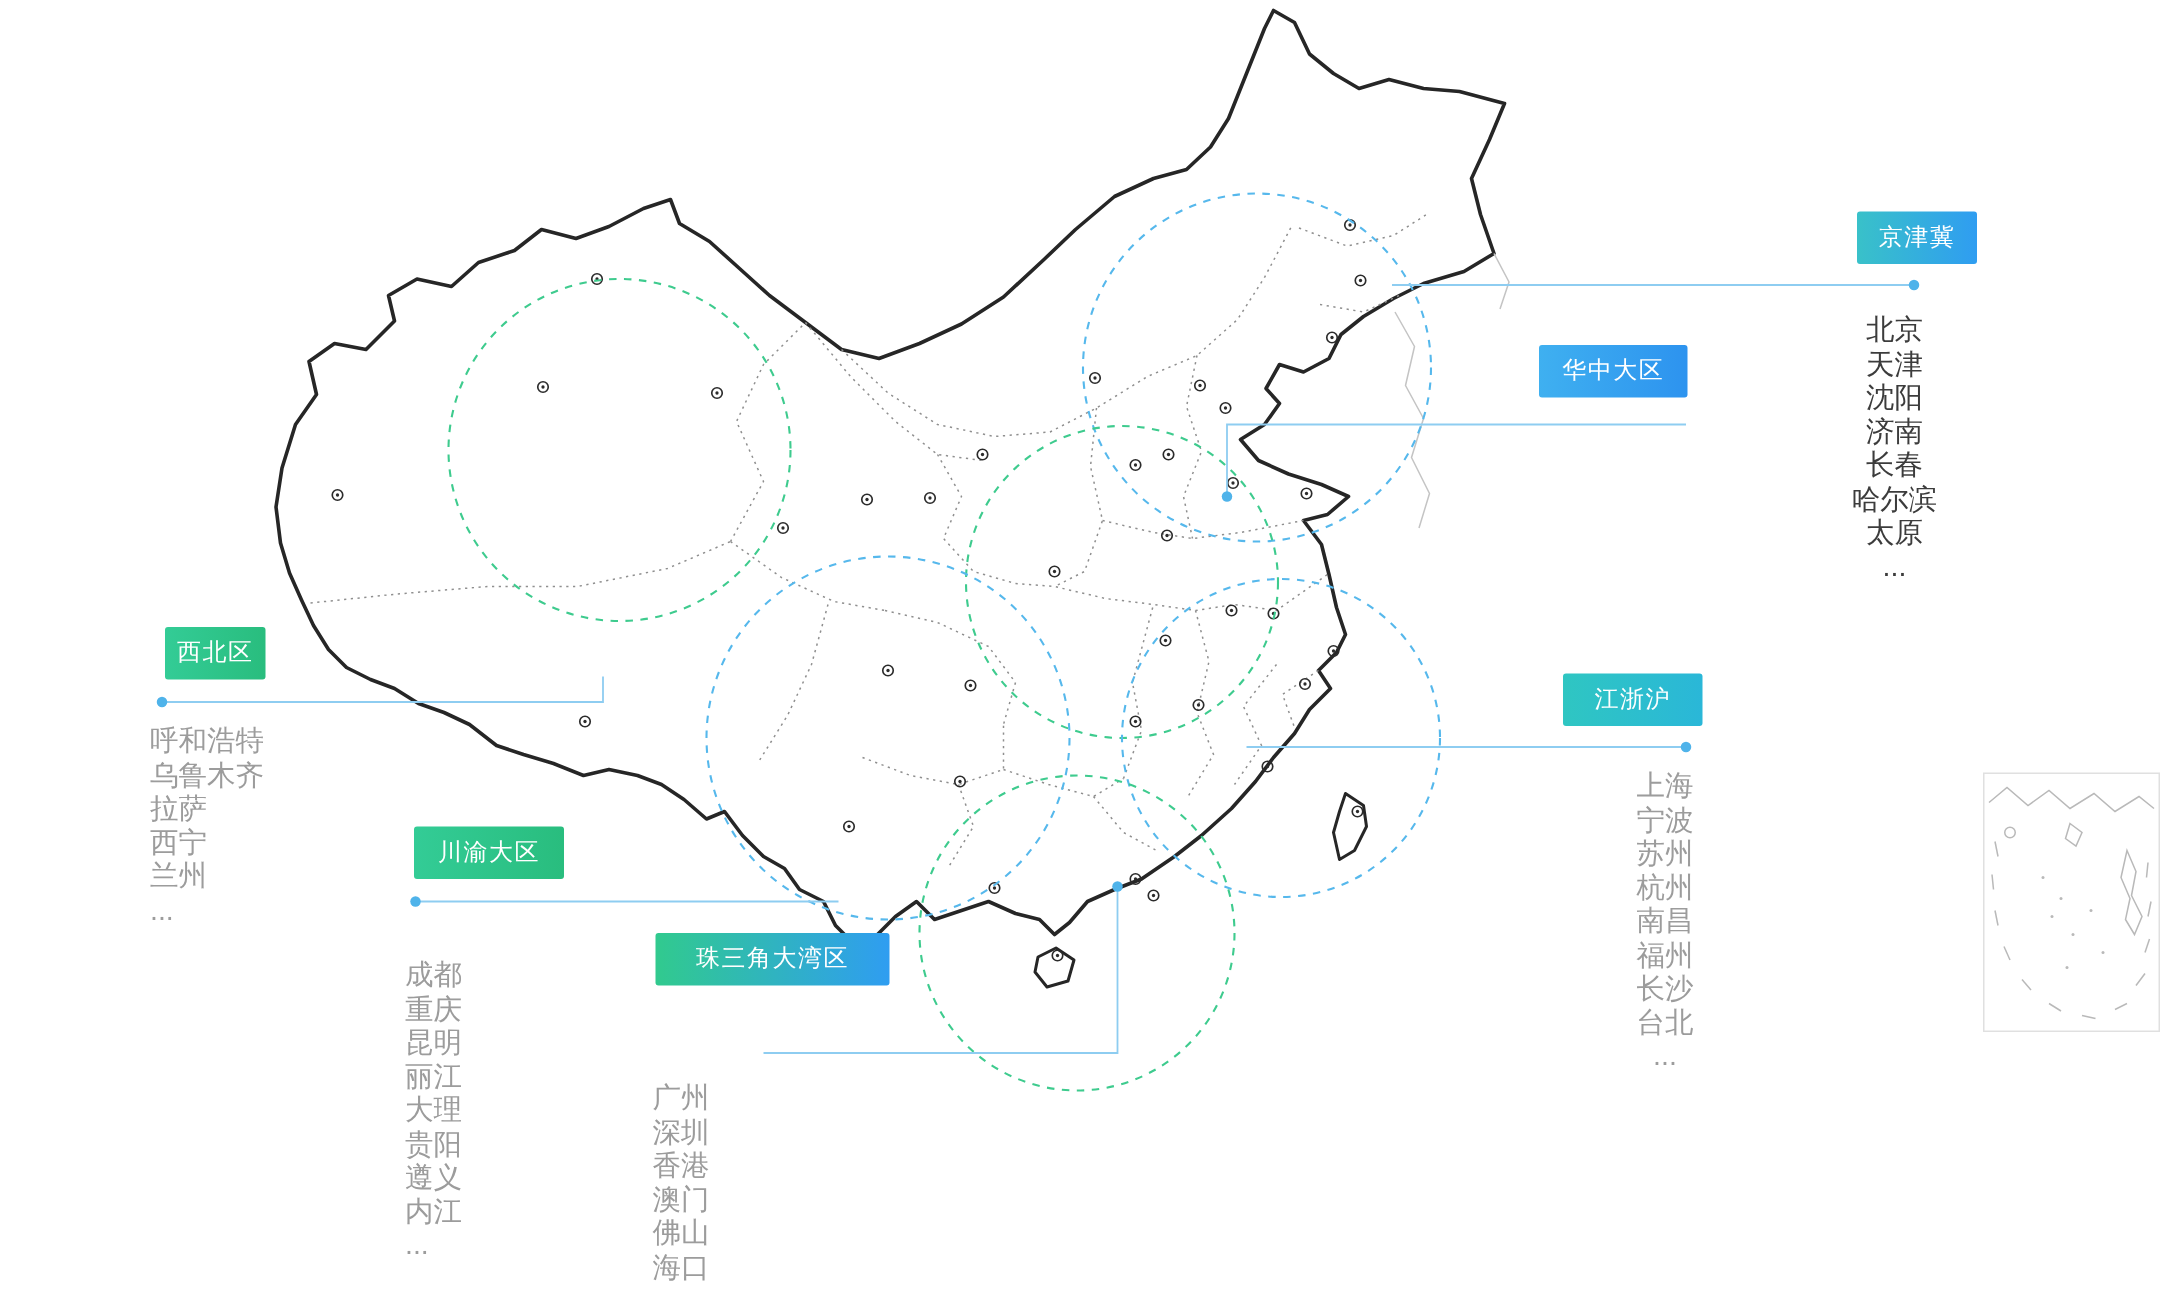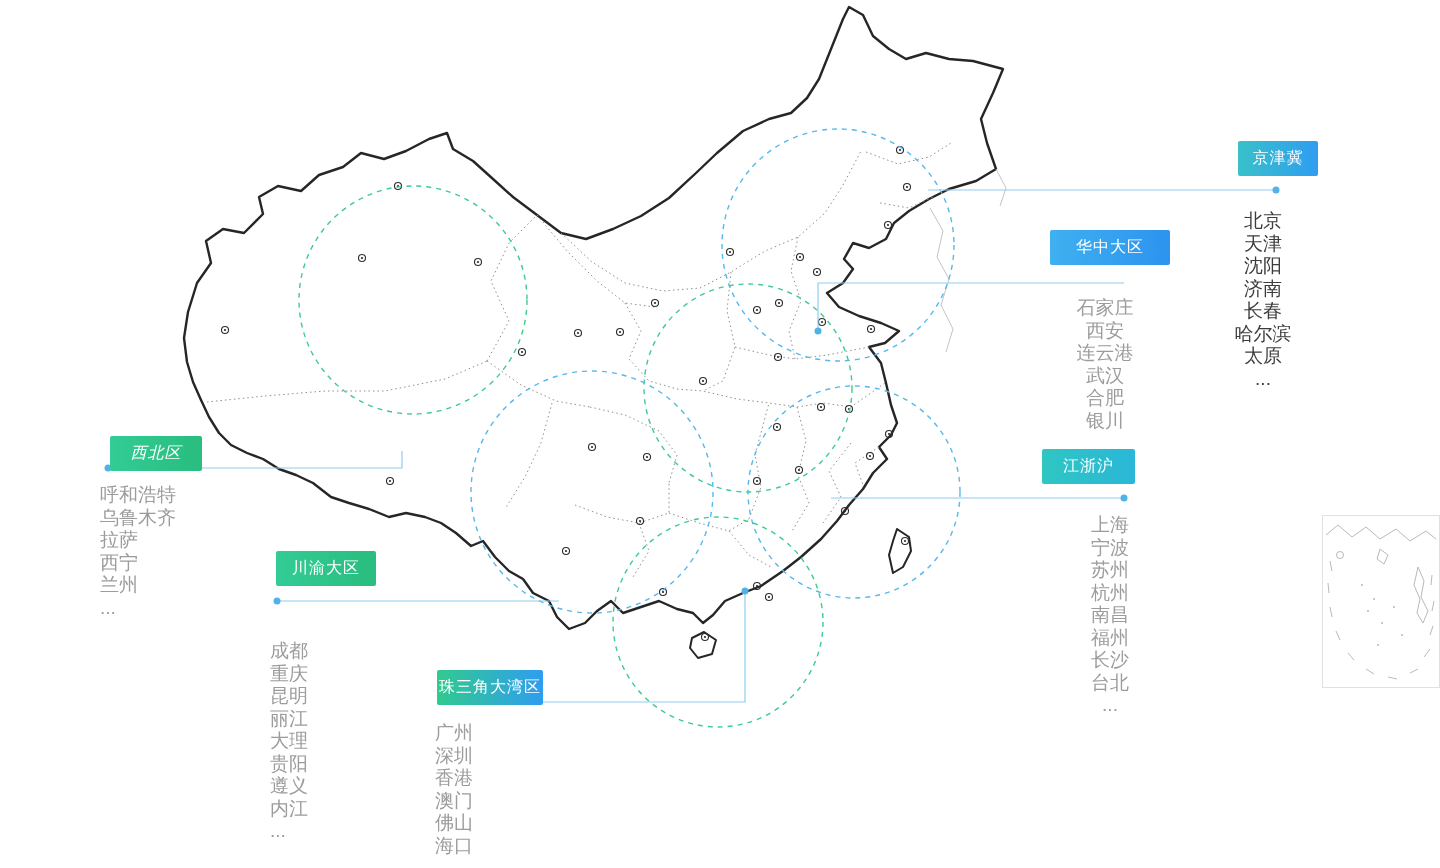--- a/index.html
+++ b/index.html
@@ -14,25 +14,25 @@
   svg.map-svg { position:absolute; left:0; top:0; }
 
   .badge {
     position:absolute; height:35px;
     display:flex; align-items:center; justify-content:center;
     color:#fff; font-size:16px; letter-spacing:1px;
     border-radius:2px; cursor:pointer; white-space:nowrap;
     z-index:3;
   }
   .badge-jingjinji  { left:1198px; top:141px; width:80px;  background:linear-gradient(90deg,#39c1c9,#2f9df1);margin-left:40px; }
-  .badge-huazhong   { left:1026px; top:230px; width:120px;  background:linear-gradient(90deg,#3fb0f0,#2d93ef);margin-left:24px; }
-  .badge-xibei      { left:110px;  top:436px; width:92px;  background:linear-gradient(90deg,#33cc96,#29bd7e);font-style:italic; }
+  .badge-huazhong   { left:1026px; top:230px; width:99px;  background:linear-gradient(90deg,#3fb0f0,#2d93ef); }
+  .badge-xibei      { left:110px;  top:418px; width:67px;  background:linear-gradient(90deg,#33cc96,#29bd7e); }
   .badge-jiangzhehu { left:1042px; top:449px; width:93px;  background:linear-gradient(90deg,#2fc6c2,#2ab7d8); }
   .badge-chuanyu    { left:276px;  top:551px; width:100px; background:linear-gradient(90deg,#33cc96,#29bd7e); }
-  .badge-zhusanjiao { left:437px;  top:670px; width:106px; background:linear-gradient(90deg,#31ca8e,#2f9df1); }
+  .badge-zhusanjiao { left:437px;  top:622px; width:156px; background:linear-gradient(90deg,#31ca8e,#2f9df1); }
 
   .citylist {
     position:absolute; font-size:19px; line-height:22.5px;
     color:#9c9c9c; z-index:2; white-space:nowrap;
   }
   .citylist.dark { color:#3c3c3c; }
   .citylist.center { text-align:center; }
   .list-jingjinji  { left:1203px; top:210px; width:120px; }
   .list-huazhong   { left:1045px; top:297px; width:120px; }
   .list-xibei      { left:100px;  top:484px; }
@@ -200,28 +200,20 @@
   <div class="citylist dark center list-jingjinji">
       <div class="city">北京</div>
       <div class="city">天津</div>
       <div class="city">沈阳</div>
       <div class="city">济南</div>
       <div class="city">长春</div>
       <div class="city">哈尔滨</div>
       <div class="city">太原</div>
       <div class="city">...</div>
     </div>
-  <div class="citylist center list-huazhong">
-      <div class="city">石家庄</div>
-      <div class="city">西安</div>
-      <div class="city">连云港</div>
-      <div class="city">武汉</div>
-      <div class="city">合肥</div>
-      <div class="city">银川</div>
-    </div>
   <div class="citylist list-xibei">
       <div class="city">呼和浩特</div>
       <div class="city">乌鲁木齐</div>
       <div class="city">拉萨</div>
       <div class="city">西宁</div>
       <div class="city">兰州</div>
       <div class="city">...</div>
     </div>
   <div class="citylist center list-jiangzhehu">
       <div class="city">上海</div>

